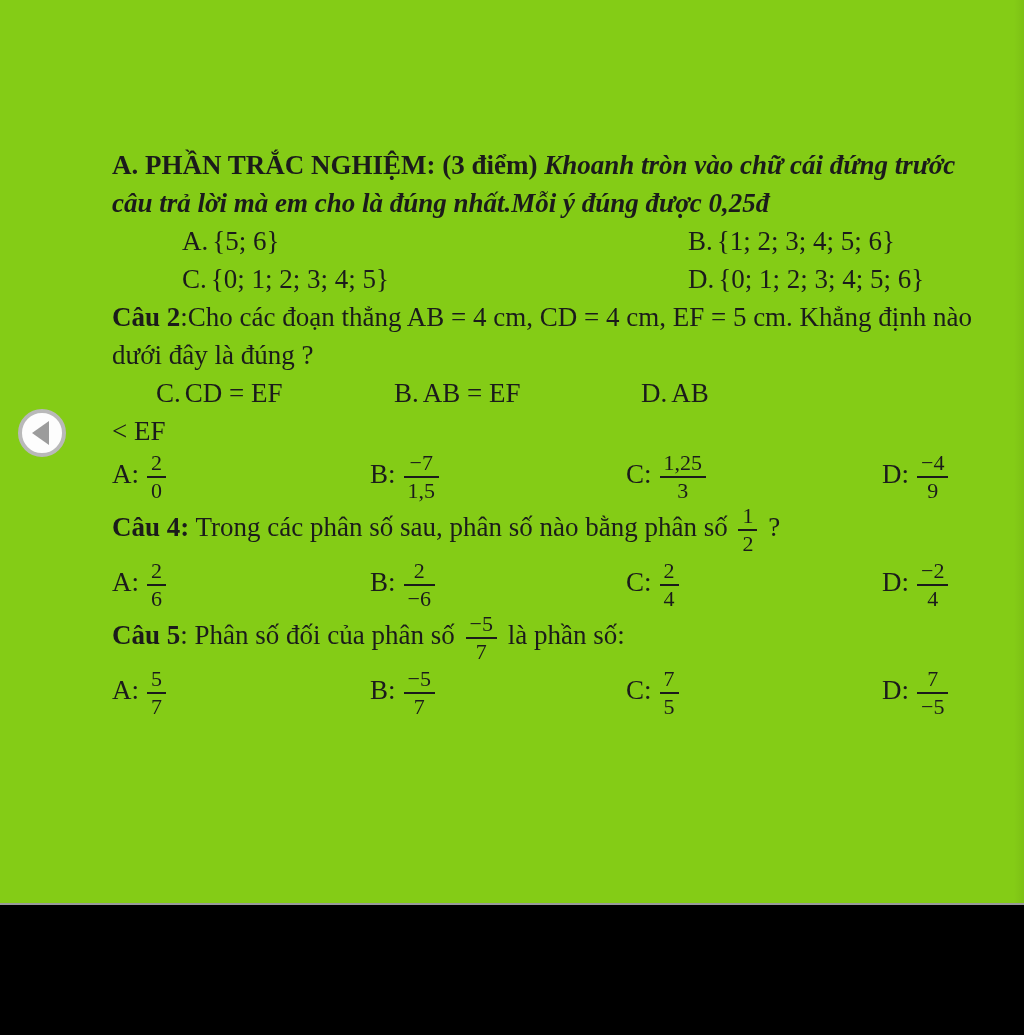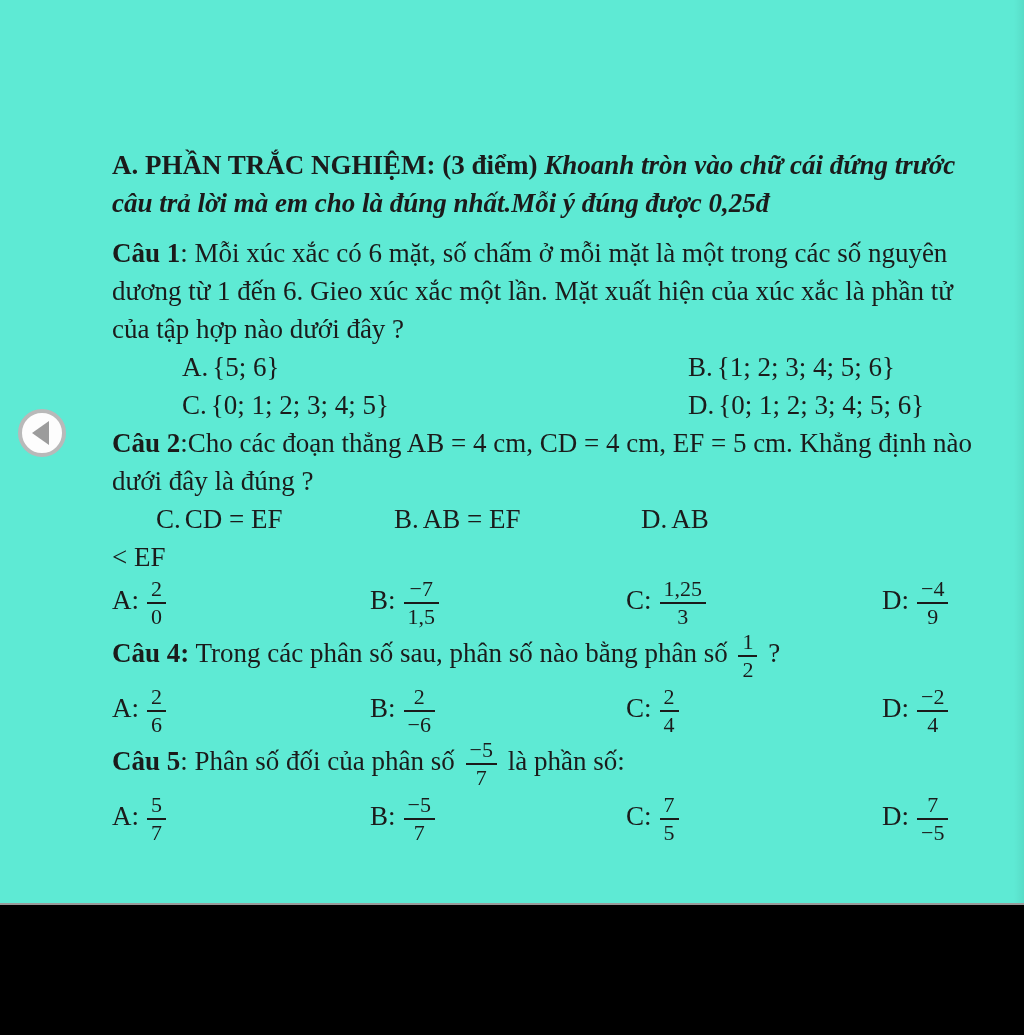--- a/index.html
+++ b/index.html
@@ -1,18 +1,18 @@
 <!DOCTYPE html>
 <html><head>
 <meta charset="utf-8">
 <style>
   html,body{margin:0;padding:0;background:#000;}
   .screen{position:relative;width:1024px;height:1035px;background:#000;overflow:hidden;
           font-family:"Liberation Serif","DejaVu Serif",serif;color:#1b1b1b;}
-  .page{position:absolute;left:0;top:0;width:1024px;height:903px;background:#5eead4;}
+  .page{position:absolute;left:0;top:0;width:1024px;height:903px;background:#84cc16;}
   .page-edge{position:absolute;right:0;top:0;width:10px;height:903px;
              background:linear-gradient(to right,rgba(0,0,0,0),rgba(0,0,0,0.06));}
   .divider{position:absolute;left:0;top:903px;width:1024px;height:2px;background:#9a9a9a;}
   .letterbox-bottom{position:absolute;left:0;top:905px;width:1024px;height:130px;background:#000;}
 
   .content{position:absolute;left:112px;top:146px;width:868px;font-size:27px;line-height:38px;}
   p{margin:0;}
   b{font-weight:bold;}
   .hi{font-style:italic;font-weight:bold;}
   .q{margin-top:0;}
@@ -38,21 +38,20 @@
 </style>
 </head>
 <body>
 
 <div class="screen">
   <div class="page">
     <div class="content">
 
       <p class="heading"><b>A. PHẦN TRẮC NGHIỆM: (3 điểm) </b><span class="hi">Khoanh tròn vào chữ cái đứng trước câu trả lời mà em cho là đúng nhất.Mỗi ý đúng được 0,25đ</span></p>
 
-      <p class="q q1"><b>Câu 1</b><span>: Mỗi xúc xắc có 6 mặt, số chấm ở mỗi mặt là một trong các số nguyên dương từ 1 đến 6. Gieo xúc xắc một lần. Mặt xuất hiện của xúc xắc là phần tử của tập hợp nào dưới đây ?</span></p>
       <div class="opt-grid-2col">
         <span class="opt"><span class="k">A.</span><span>{5; 6}</span></span>
         <span class="opt"><span class="k">B.</span><span>{1; 2; 3; 4; 5; 6}</span></span>
         <span class="opt"><span class="k">C.</span><span>{0; 1; 2; 3; 4; 5}</span></span>
         <span class="opt"><span class="k">D.</span><span>{0; 1; 2; 3; 4; 5; 6}</span></span>
       </div>
 
       <p class="q"><b>Câu 2</b><span>:Cho các đoạn thẳng AB = 4 cm, CD = 4 cm, EF = 5 cm. Khẳng định nào dưới đây là đúng ?</span></p>
       <div class="opt-grid-q2">
         <span class="opt"><span class="k">C.</span><span>CD = EF</span></span>

